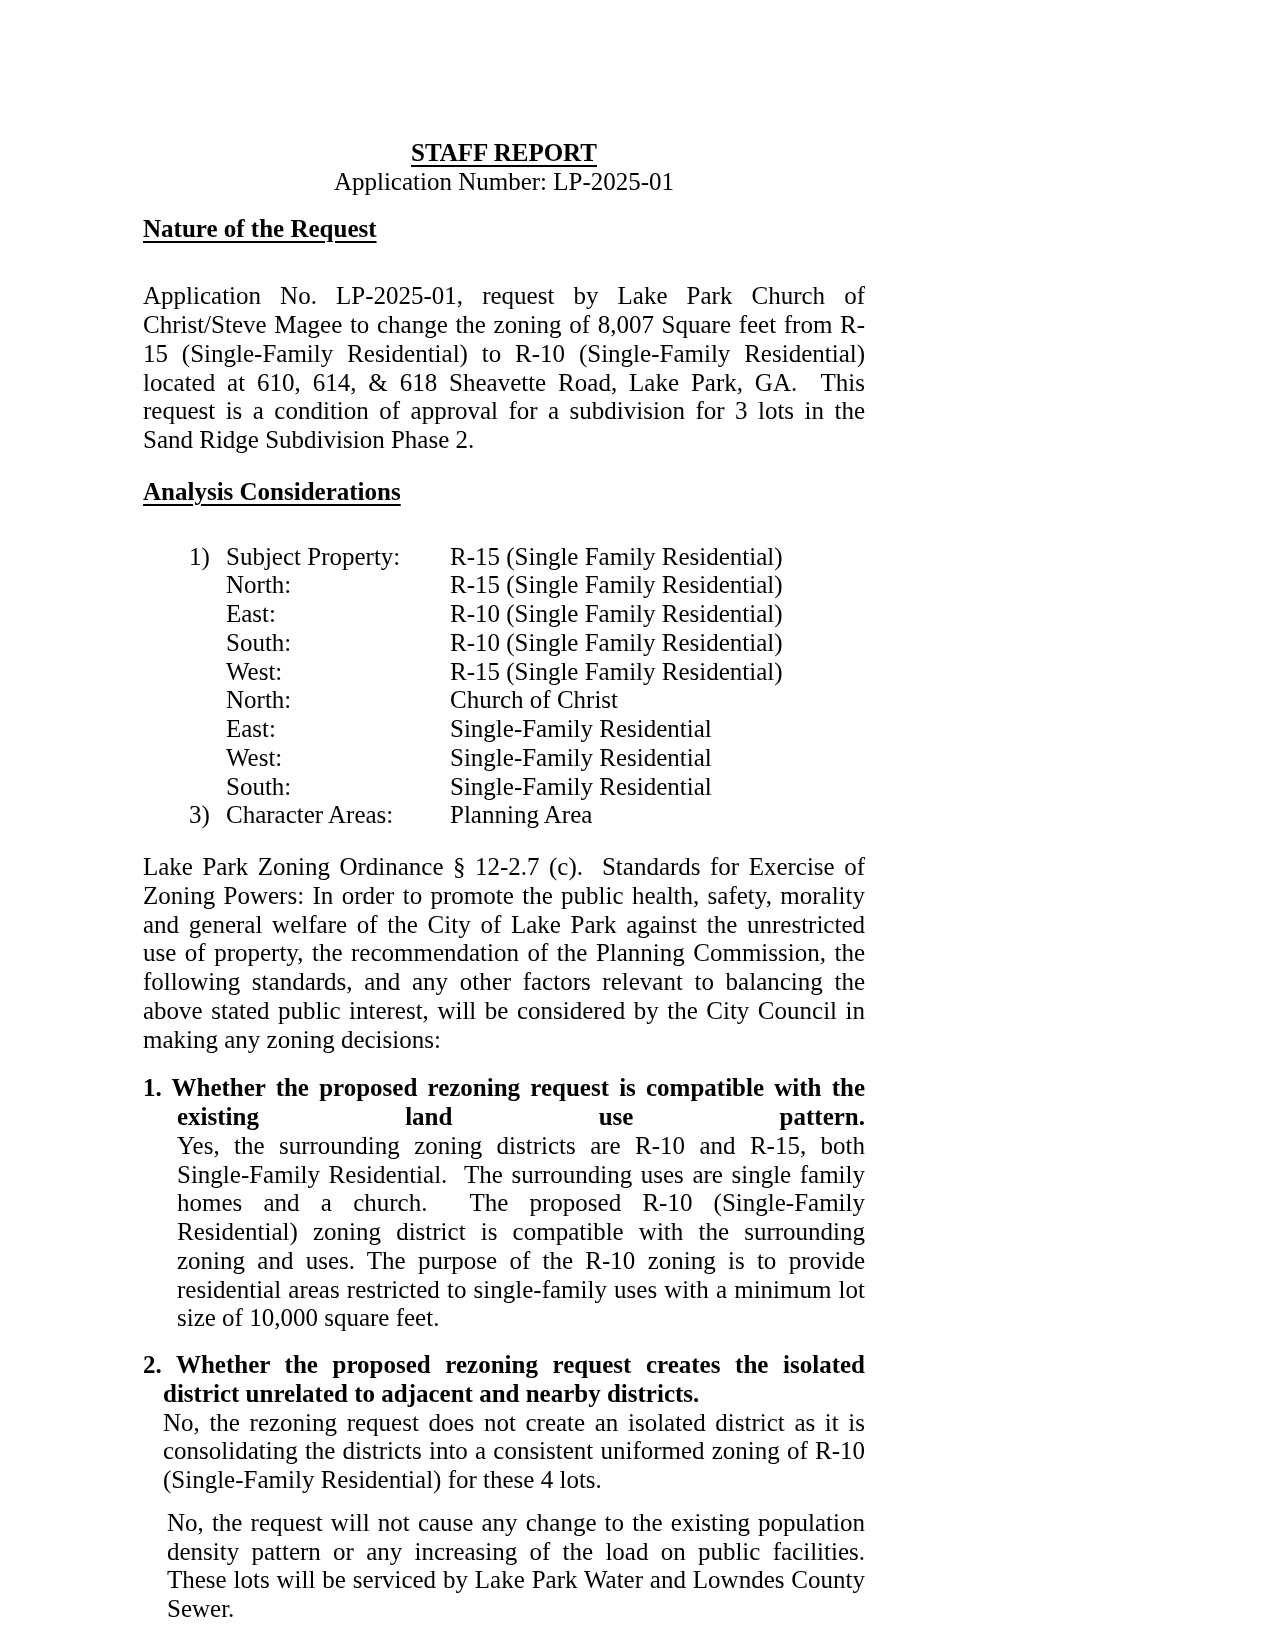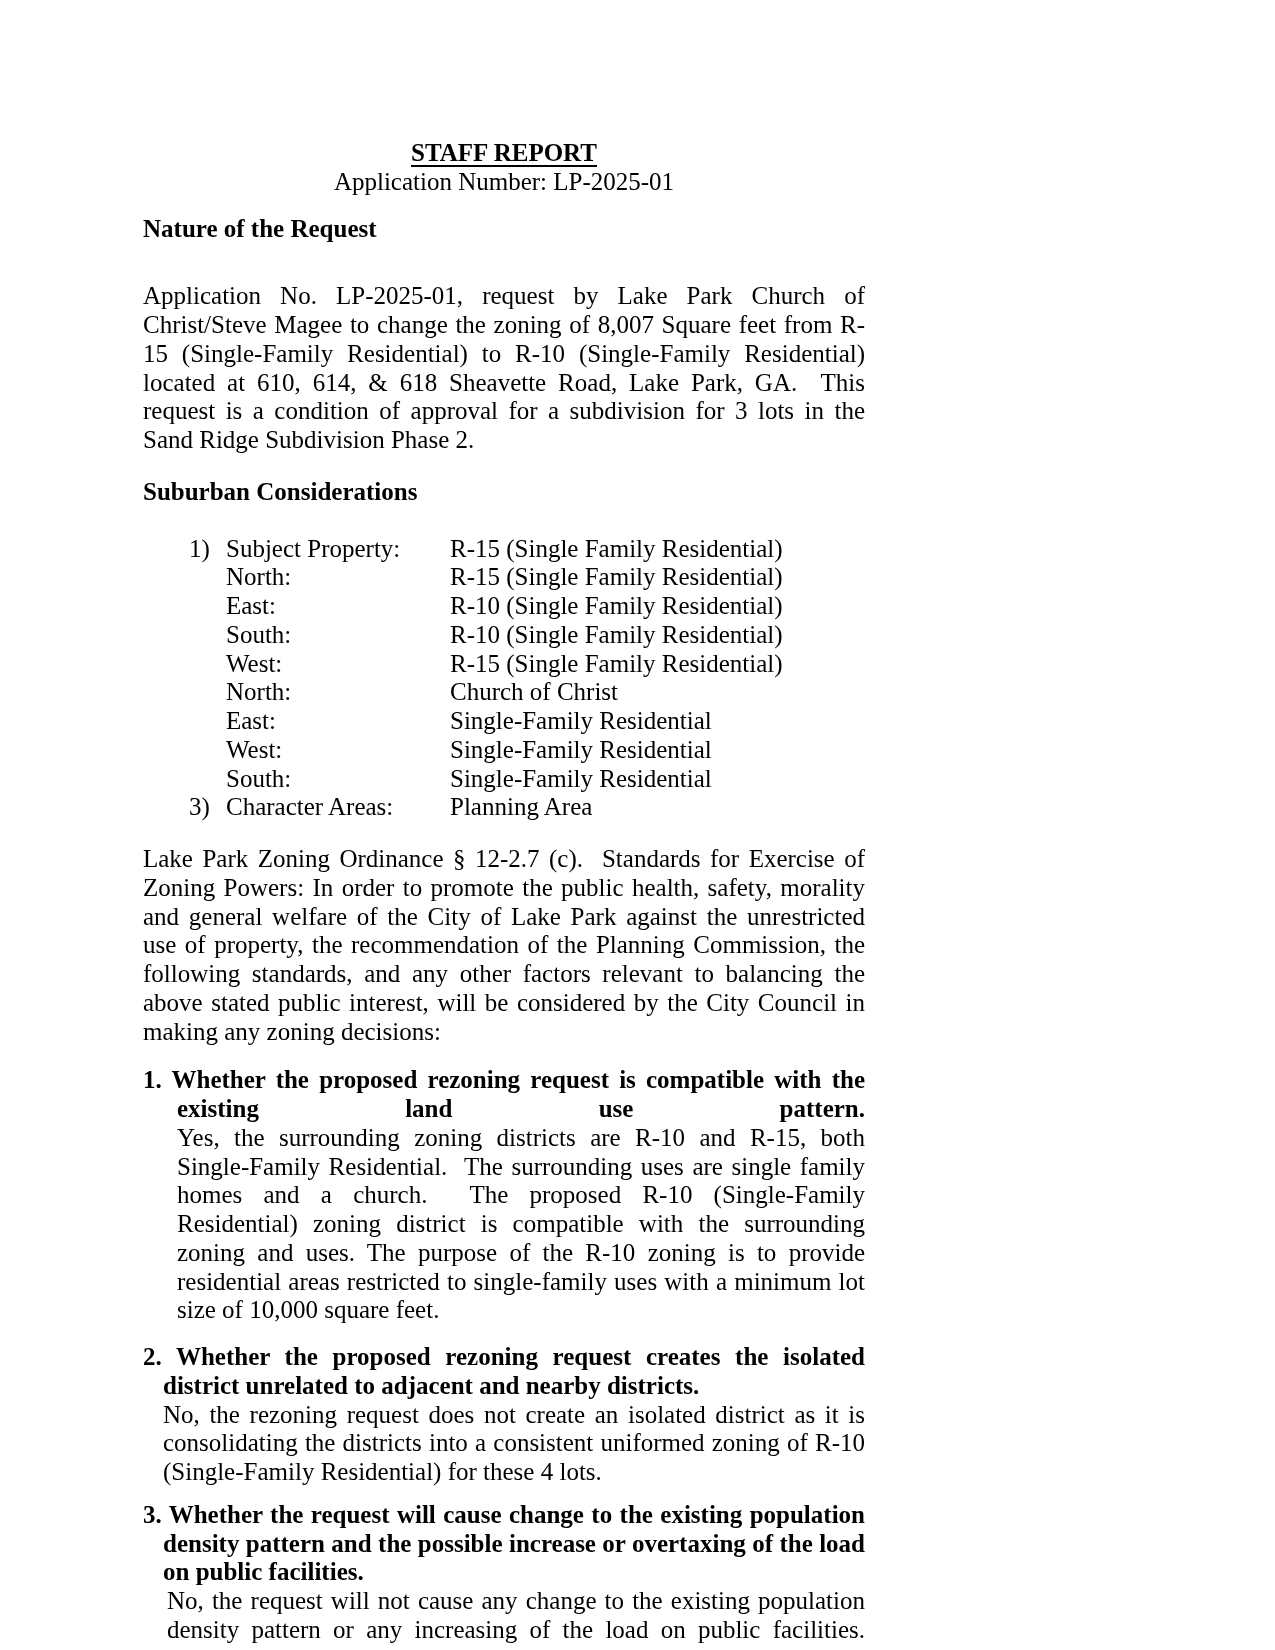--- a/index.html
+++ b/index.html
@@ -22,27 +22,28 @@
   }
   .title-block { text-align: center; }
   .doc-title {
     font-weight: 700;
     text-decoration: underline;
     text-decoration-thickness: 2px;
     text-underline-offset: 4px;
   }
   .heading {
     font-weight: 700;
+    text-decoration: underline;
     text-decoration-thickness: 2px;
     text-underline-offset: 4px;
   }
   .h-nature   { margin-top: 18px; }
   .p-nature   { margin: 39px 0 0 0; text-align: justify; }
   .h-planning { margin-top: 23px; }
-  .plist      { margin: 28px 0 0 46px; }
+  .plist      { margin: 36px 0 0 46px; }
   .pnum   { display: inline-block; width: 37px; }
   .plabel { display: inline-block; width: 224px; }
   .pvalue { display: inline; }
   .h-staff    { margin-top: 29px; }
   .p-ordinance { margin: 23px 0 0 0; text-align: justify; }
   .ord-lead { font-weight: 400; }
   .item { margin-top: 20px; }
   .item-2 { margin-top: 18px; }
   .item-3 { margin-top: 14px; }
   .item .q {
@@ -63,21 +64,21 @@
 
   <div class="title-block">
     <div class="doc-title">STAFF REPORT</div>
     <div class="app-number">Application Number: LP-2025-01</div>
   </div>
 
   <div class="heading h-nature">Nature of the Request</div>
 
   <div class="p-nature">Application No. LP-2025-01, request by Lake Park Church of Christ/Steve Magee to change the zoning of 8,007 Square feet from R-15 (Single-Family Residential) to R-10 (Single-Family Residential) located at 610, 614, &amp; 618 Sheavette Road, Lake Park, GA.&nbsp; This request is a condition of approval for a subdivision for 3 lots in the Sand Ridge Subdivision Phase 2.</div>
 
-  <div class="heading h-planning">Suburban Considerations</div>
+  <div class="heading h-planning">Analysis Considerations</div>
 
   <div class="plist">
     <div class="prow"><span class="pnum">1)</span><span class="plabel">Subject Property:</span><span class="pvalue">R-15 (Single Family Residential)</span></div>
     <div class="prow"><span class="pnum"></span><span class="plabel">North:</span><span class="pvalue">R-15 (Single Family Residential)</span></div>
     <div class="prow"><span class="pnum"></span><span class="plabel">East:</span><span class="pvalue">R-10 (Single Family Residential)</span></div>
     <div class="prow"><span class="pnum"></span><span class="plabel">South:</span><span class="pvalue">R-10 (Single Family Residential)</span></div>
     <div class="prow"><span class="pnum"></span><span class="plabel">West:</span><span class="pvalue">R-15 (Single Family Residential)</span></div>
     <div class="prow"><span class="pnum"></span><span class="plabel">North:</span><span class="pvalue">Church of Christ</span></div>
     <div class="prow"><span class="pnum"></span><span class="plabel">East:</span><span class="pvalue">Single-Family Residential</span></div>
     <div class="prow"><span class="pnum"></span><span class="plabel">West:</span><span class="pvalue">Single-Family Residential</span></div>
@@ -92,17 +93,16 @@
     <div class="q"><span class="inum">1.</span> <span class="qtext">Whether the proposed rezoning request is compatible with the existing land use pattern.</span></div>
     <div class="a">Yes, the surrounding zoning districts are R-10 and R-15, both Single-Family Residential.&nbsp; The surrounding uses are single family homes and a church.&nbsp; The proposed R-10 (Single-Family Residential) zoning district is compatible with the surrounding zoning and uses. The purpose of the R-10 zoning is to provide residential areas restricted to single-family uses with a minimum lot size of 10,000 square feet.</div>
   </div>
 
   <div class="item item-2">
     <div class="q"><span class="inum">2.</span> <span class="qtext">Whether the proposed rezoning request creates the isolated district unrelated to adjacent and nearby districts.</span></div>
     <div class="a">No, the rezoning request does not create an isolated district as it is consolidating the districts into a consistent uniformed zoning of R-10 (Single-Family Residential) for these 4 lots.</div>
   </div>
 
   <div class="item item-3">
-    <div class="q"><span class="inum">3.</span> <span class="qtext">Whether the request will cause change to the existing population density pattern and the possible increase or overtaxing of the load on public facilities.</span></div>
     <div class="a">No, the request will not cause any change to the existing population density pattern or any increasing of the load on public facilities. These lots will be serviced by Lake Park Water and Lowndes County Sewer.</div>
   </div>
 
 </div>
 
 </body></html>

